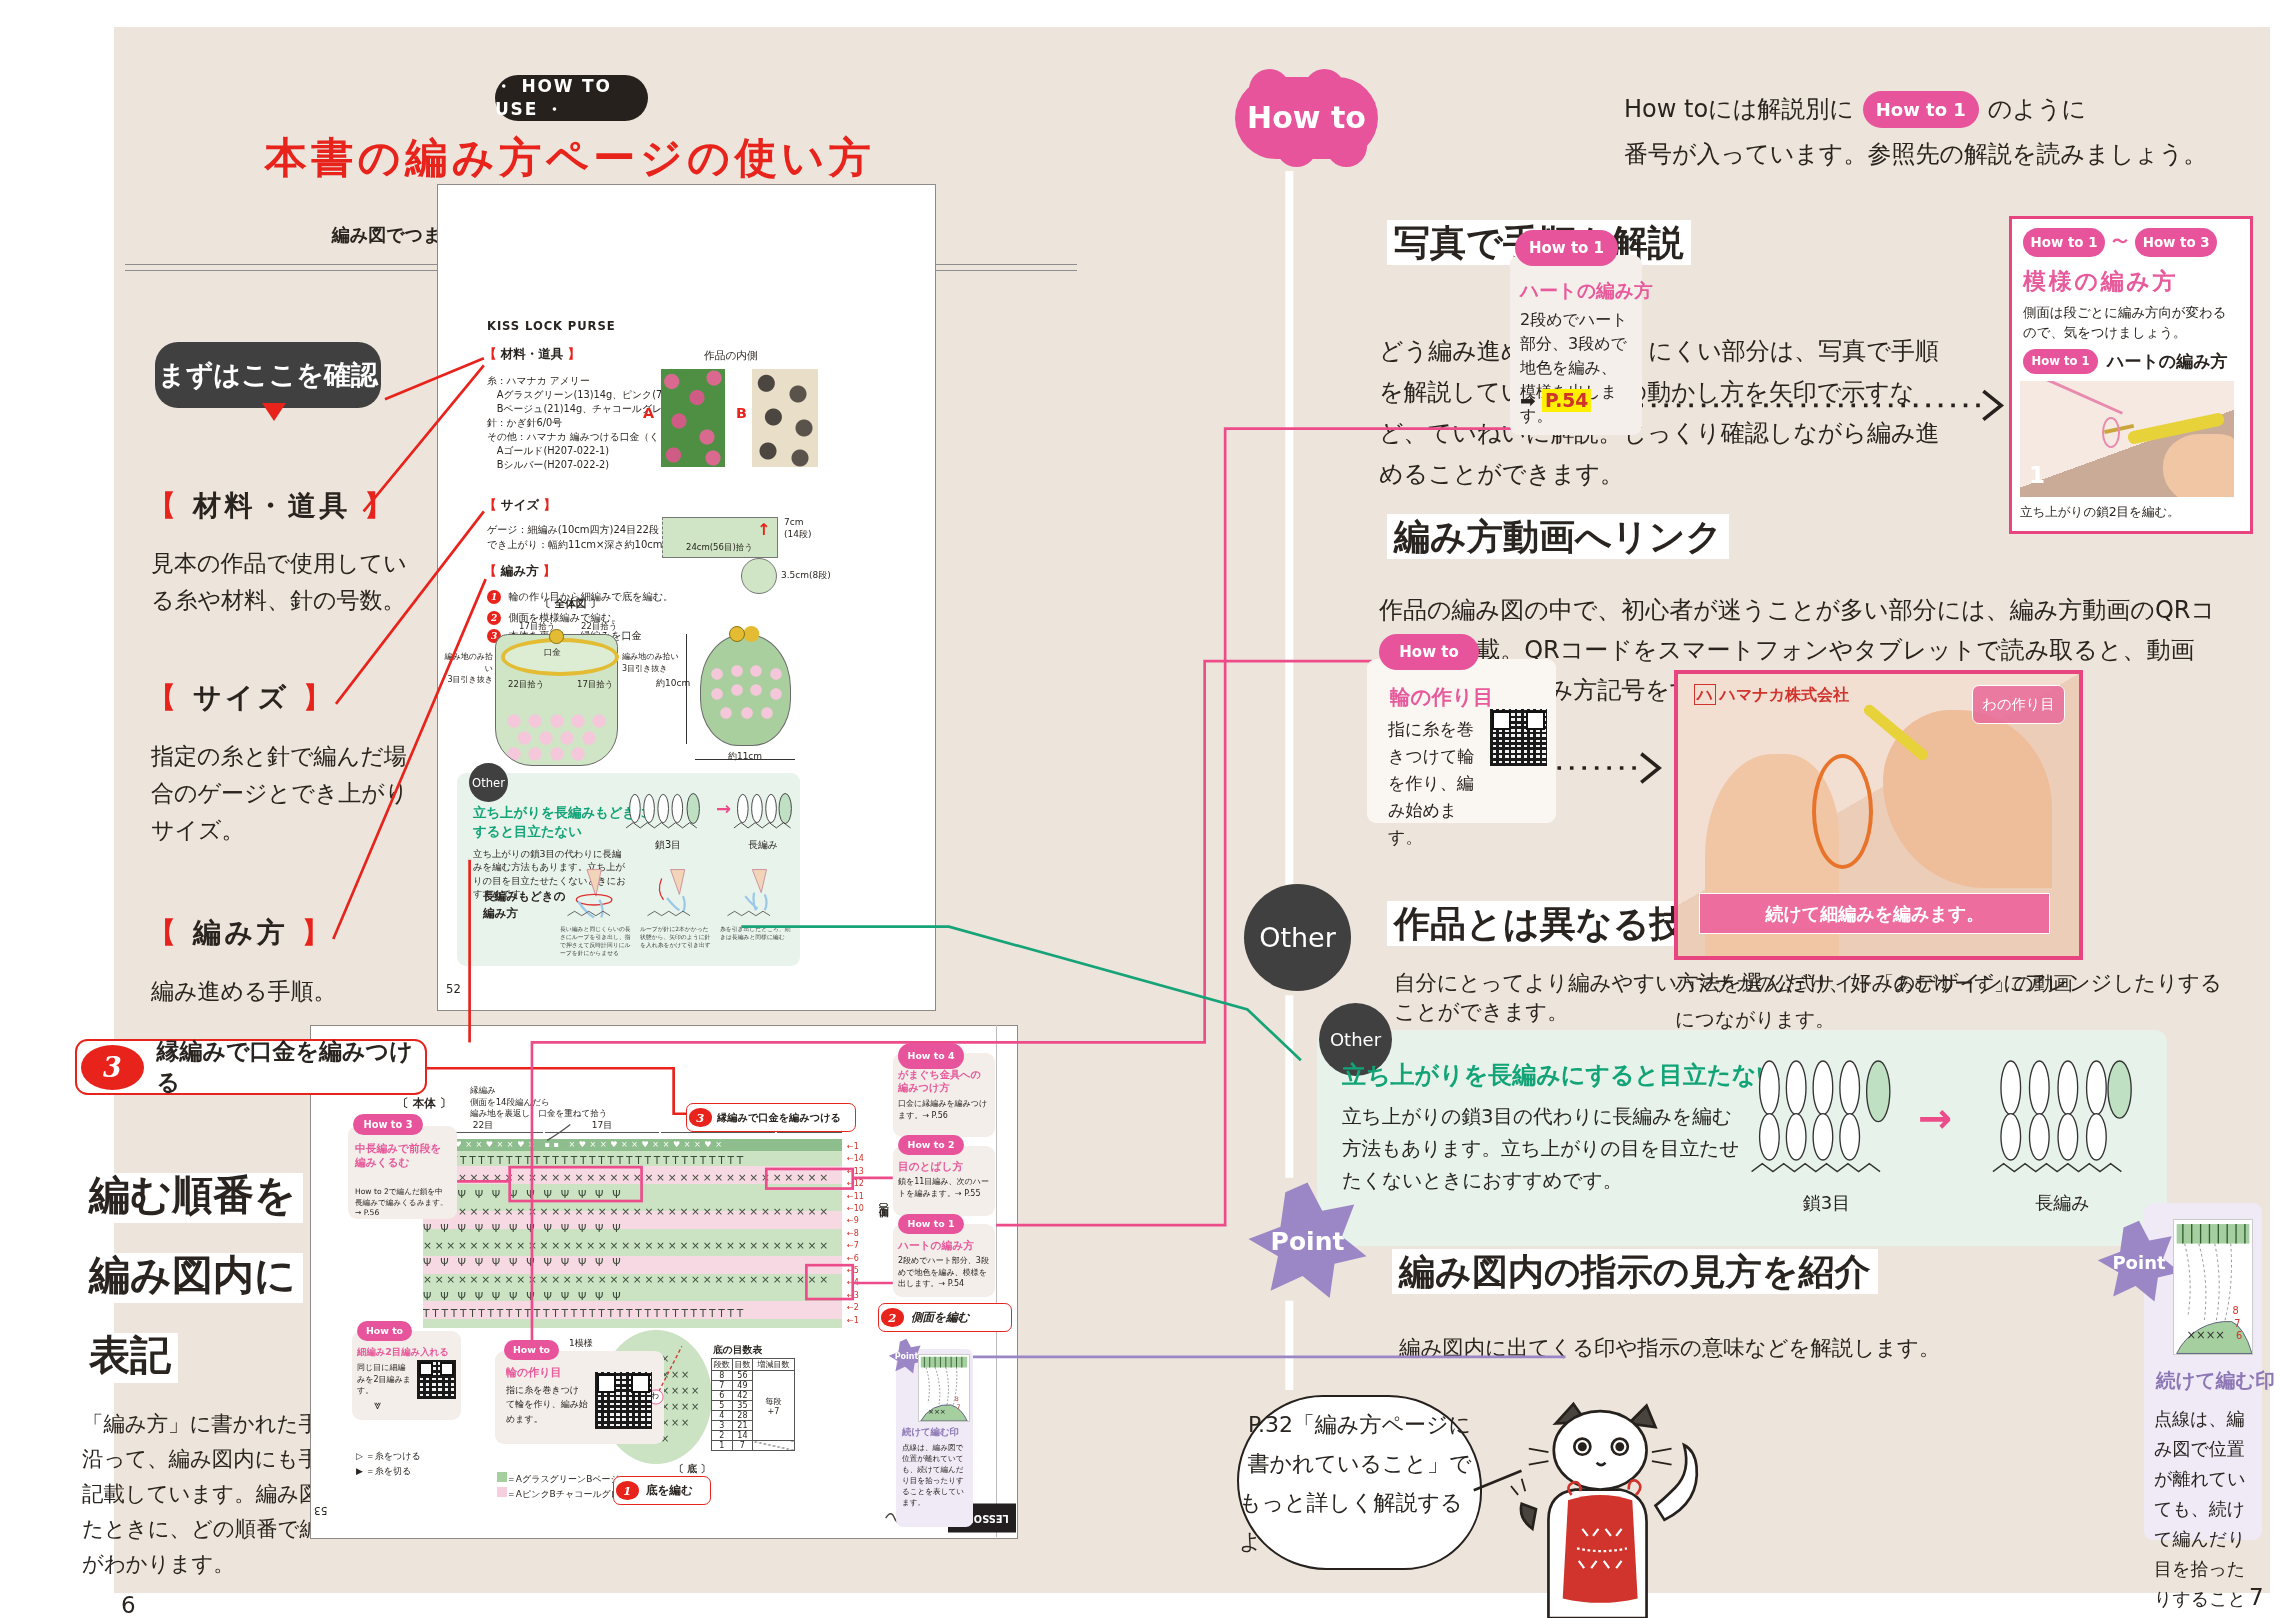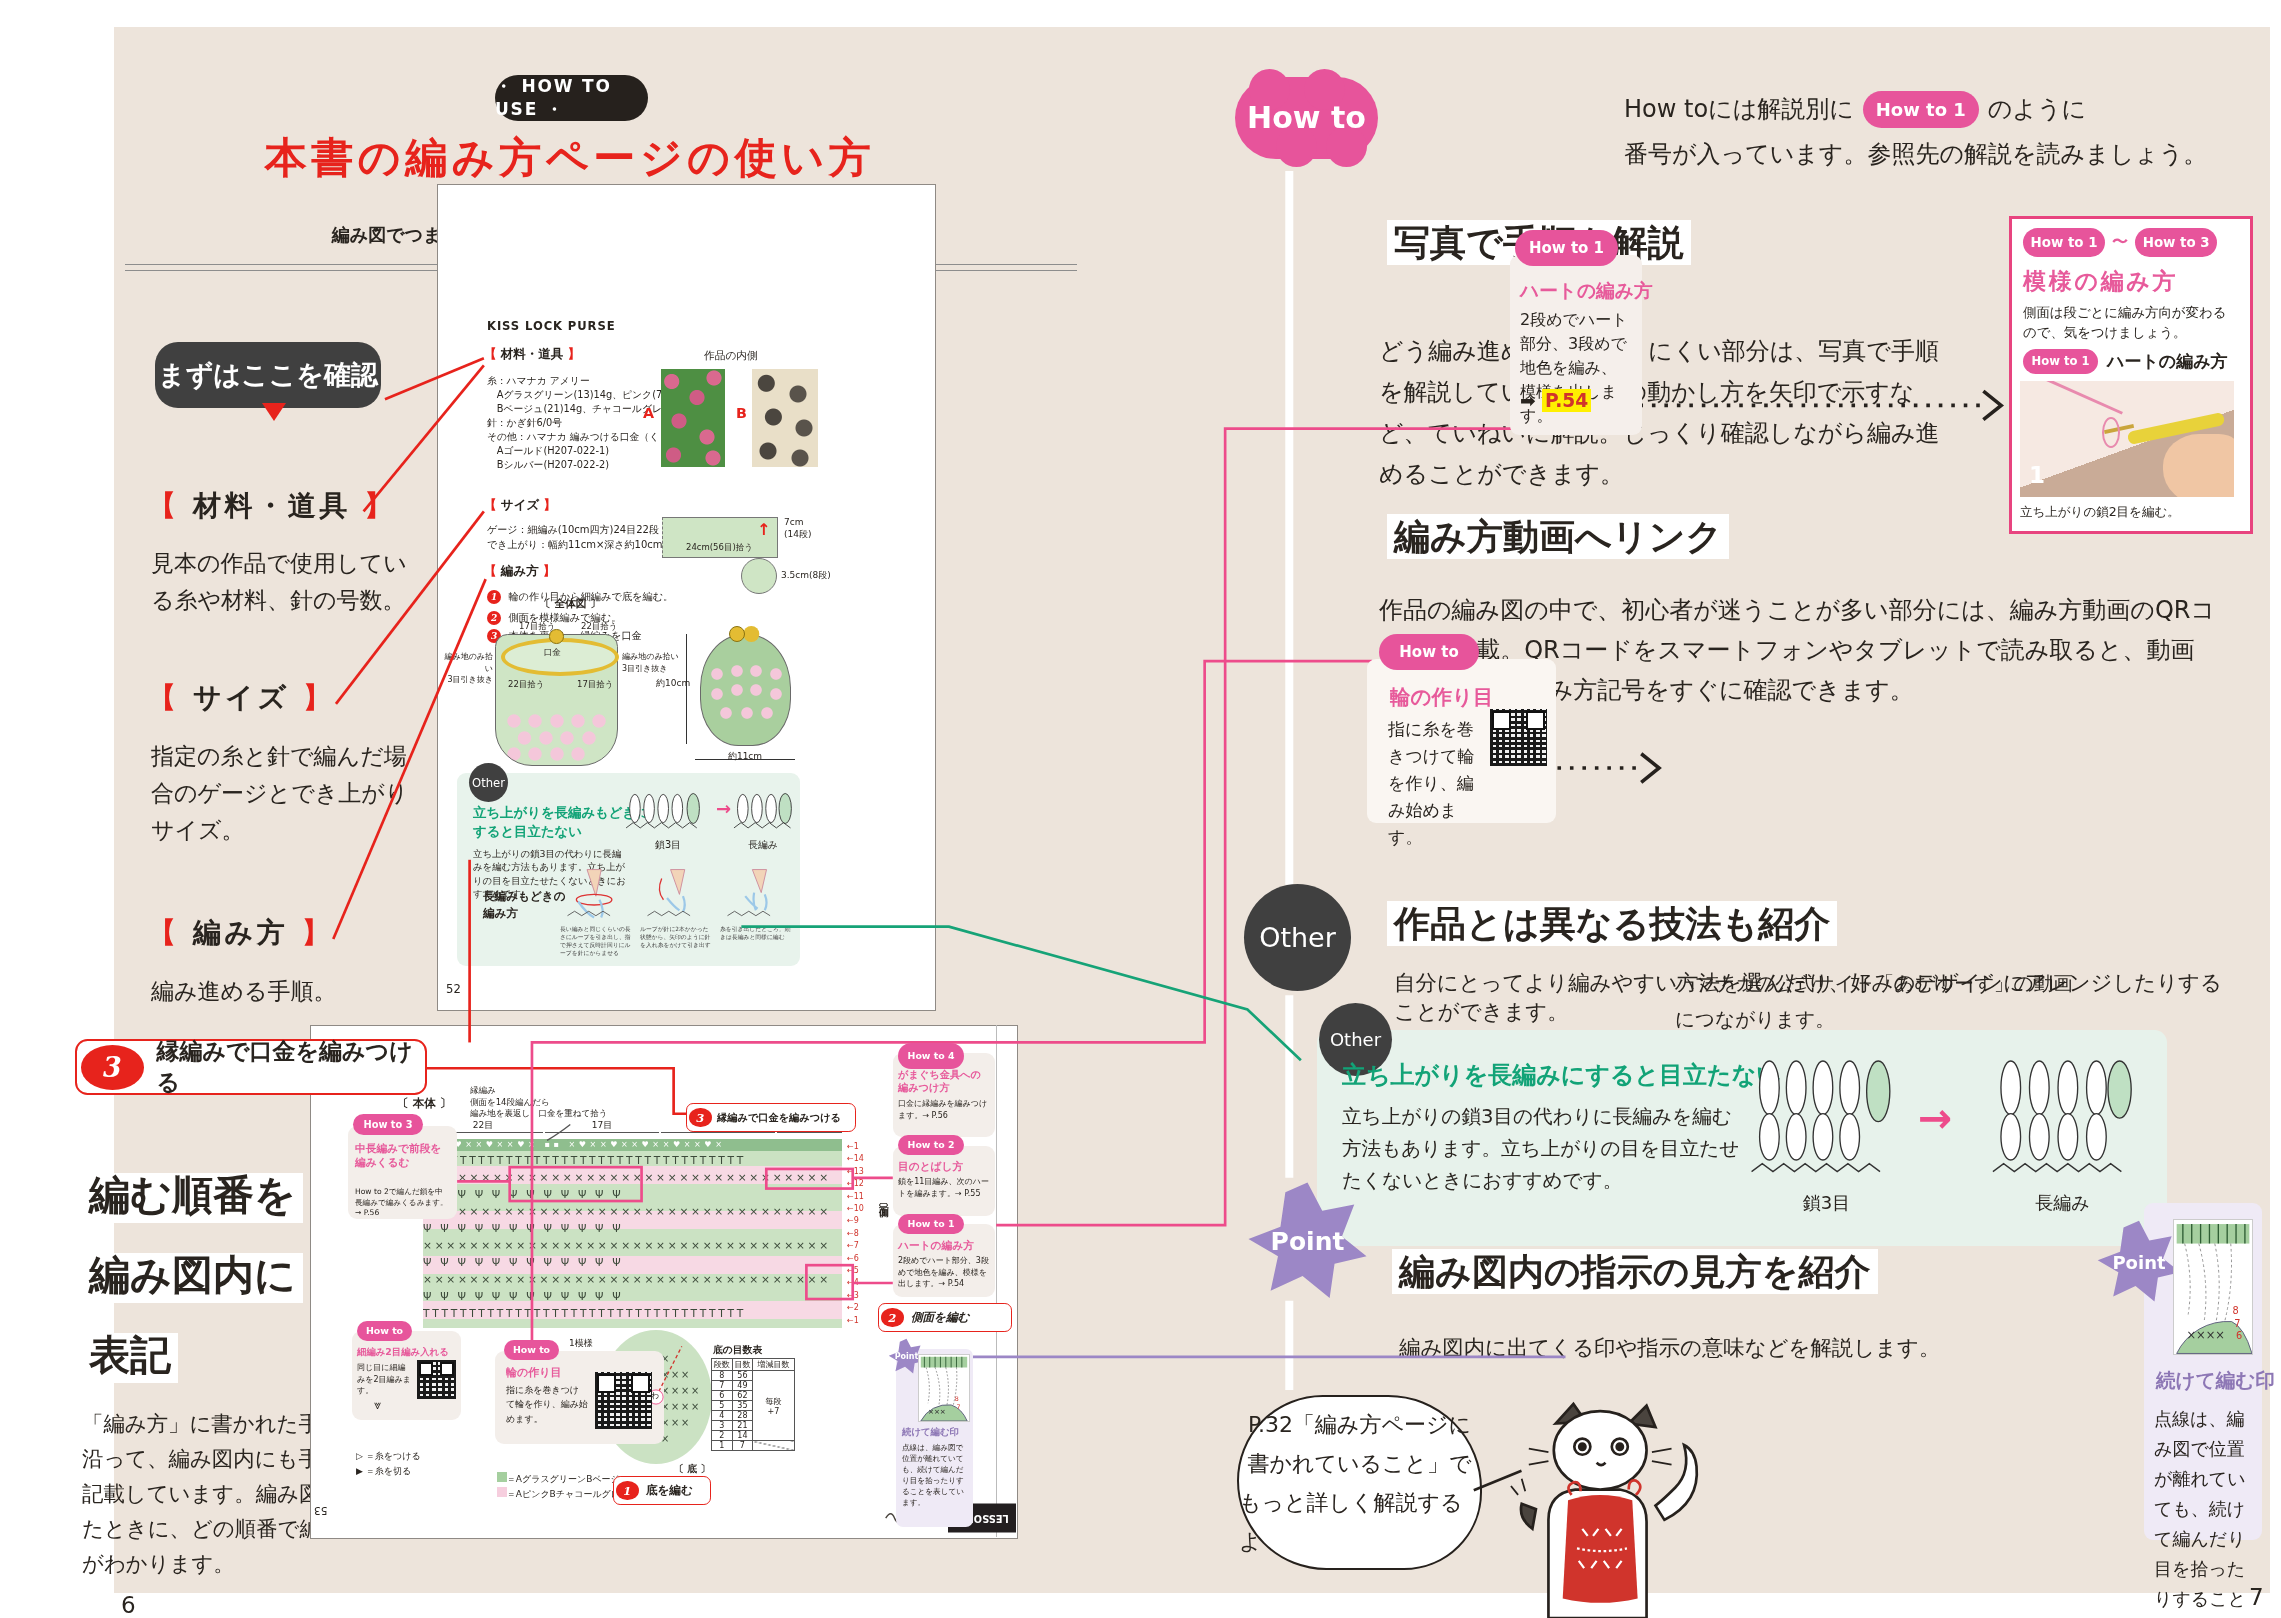--- a/index.html
+++ b/index.html
@@ -355,21 +355,21 @@
             <td>8</td>
             <td>56</td>
           <td rowspan="7" style="width:37px;"><span>毎段</span><br><span>+7</span></td>
           </tr>
       <tr>
             <td>7</td>
             <td>49</td>
           </tr>
       <tr>
             <td>6</td>
-            <td>62</td>
+            <td>42</td>
           </tr>
       <tr>
             <td>5</td>
             <td>35</td>
           </tr>
       <tr>
             <td>4</td>
             <td>28</td>
           </tr>
       <tr>
@@ -522,20 +522,31 @@
     <span class="hl">編み方動画へリンク</span>
   </div>
   <div class="abs" style="left:1379px;top:590px;width:838px;font-size:24px;line-height:40px;word-break:break-all;">作品の編み図の中で、初心者が迷うことが多い部分には、編み方動画のQRコードを掲載。QRコードをスマートフォンやタブレットで読み取ると、動画で編み図内の編み方記号をすぐに確認できます。</div>
 
   <div class="abs card" style="left:1367px;top:659px;width:189px;height:164px;background:#faf6f2;z-index:4;"></div>
   <div class="abs wavy" style="left:1379px;top:634px;width:100px;height:36px;font-size:15px;z-index:5;">How to</div>
   <div class="abs pink bold" style="left:1390px;top:683px;font-size:20.5px;z-index:5;">輪の作り目</div>
   <div class="abs" style="left:1388px;top:716px;width:100px;font-size:17px;line-height:27px;z-index:5;word-break:break-all;">指に糸を巻きつけて輪を作り、編み始めます。</div>
   <div class="abs qr" style="left:1490px;top:709px;width:57px;height:57px;z-index:5;"></div>
 
+  <div class="abs" style="left:1674px;top:670px;width:401px;height:282px;border:4.5px solid #e8447f;background:linear-gradient(150deg,#f3ded2 0 45%,#eccdb8 45% 100%);z-index:4;overflow:hidden;">
+    <span class="abs" style="left:27px;top:80px;width:134px;height:205px;background:#f0c6a4;border-radius:50% 40% 0 0;"></span>
+    <span class="abs" style="left:205px;top:36px;width:169px;height:178px;background:#eebd9a;border-radius:40% 55% 0 60%;"></span>
+    <span class="abs" style="left:134px;top:80px;width:53px;height:107px;border:4.5px solid #e8732a;border-radius:50%;background:transparent;"></span>
+    <span class="abs" style="left:178px;top:53px;width:80px;height:10.7px;background:#e8d23a;border-radius:5.3px;transform:rotate(40deg);"></span>
+    <span class="abs bold" style="left:16px;top:10.7px;font-size:16px;color:#d0342c;">
+      <span style="border:1.8px solid #d0342c;padding:0 1.8px;margin-right:3.6px;">ハ</span><span>ハマナカ株式会社</span>
+    </span>
+    <span class="abs" style="left:294px;top:10.7px;width:91px;height:37px;background:rgba(232,104,152,.85);border:1.8px solid #fff;border-radius:7.1px;color:#fff;font-size:14.3px;display:flex;align-items:center;justify-content:center;">わの作り目</span>
+    <span class="abs" style="left:21.4px;top:219px;width:349px;height:39px;background:#ed6d9e;border:1.8px solid #fff;color:#fff;font-size:18px;font-weight:bold;display:flex;align-items:center;justify-content:center;">続けて細編みを編みます。</span>
+  </div>
   <div class="abs" style="left:1675px;top:966px;width:401px;font-size:19.6px;line-height:36px;word-break:break-all;">ハマナカの公式サイト「あむゆーず」の動画につながります。</div>
 
   <div class="abs circle-badge" style="left:1244px;top:884px;width:107px;height:107px;font-size:27px;z-index:4;">Other</div>
   <div class="abs bold" style="left:1387px;top:900px;font-size:36px;">
     <span class="hl">作品とは異なる技法も紹介</span>
   </div>
   <div class="abs" style="left:1394px;top:968px;width:829px;font-size:21.4px;">自分にとってより編みやすい方法を選んだり、好みのデザインにアレンジしたりすることができます。</div>
 
   <div class="abs" style="left:1317px;top:1030px;width:850px;height:216px;background:#e7f2eb;border-radius:12.5px;z-index:4;"></div>
   <div class="abs circle-badge" style="left:1319px;top:1003px;width:73px;height:73px;font-size:18px;z-index:5;">Other</div>

